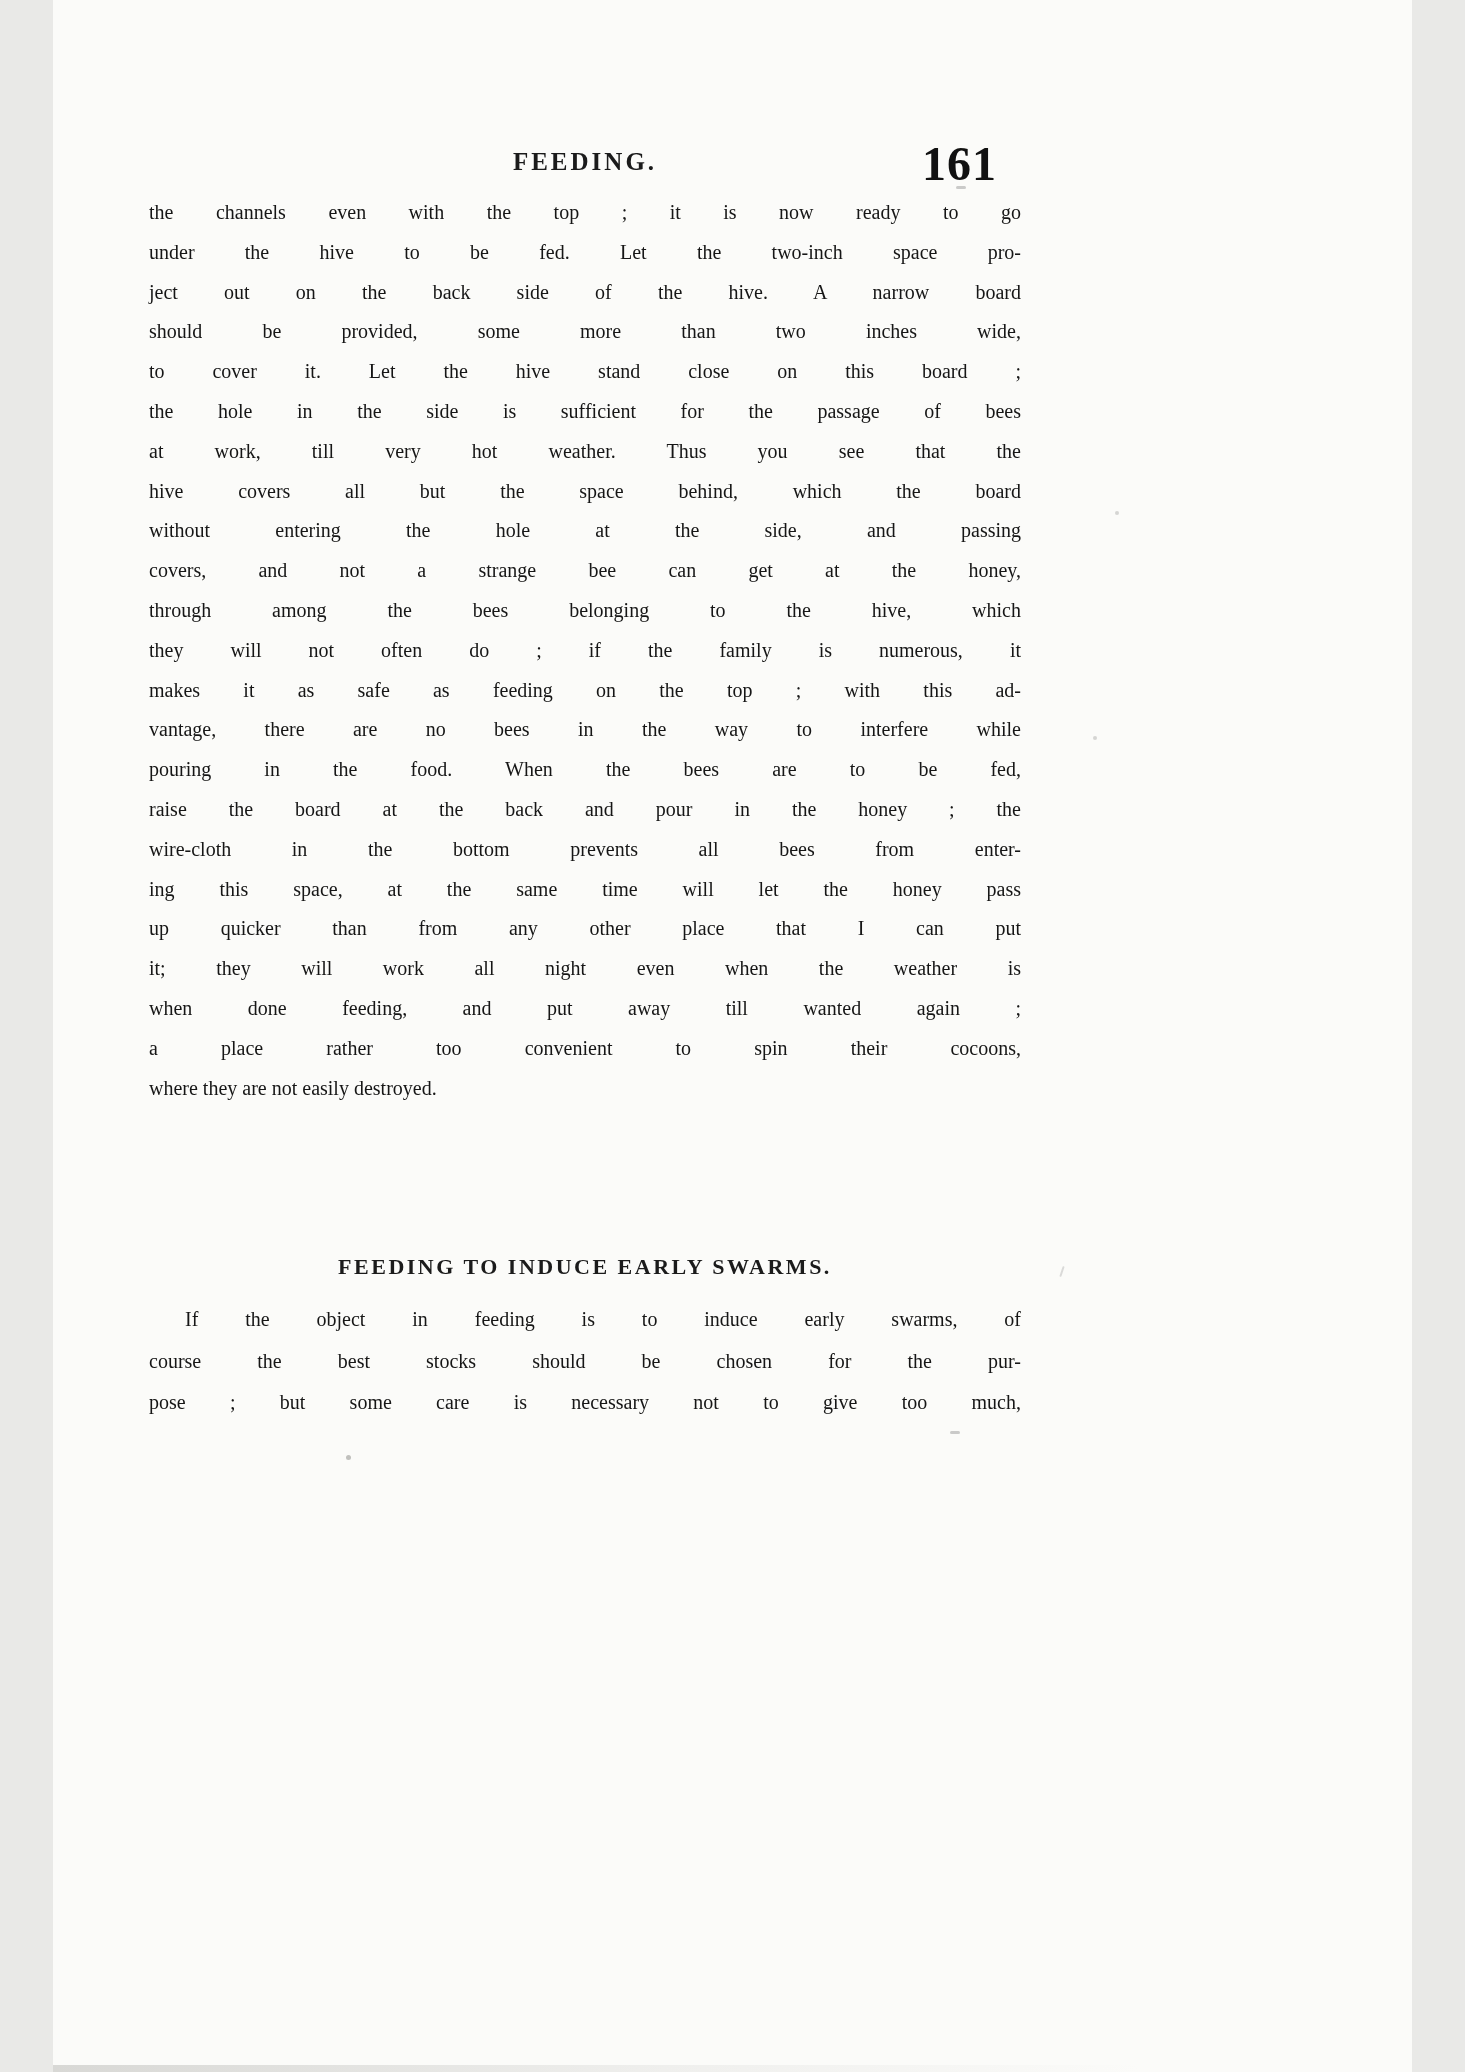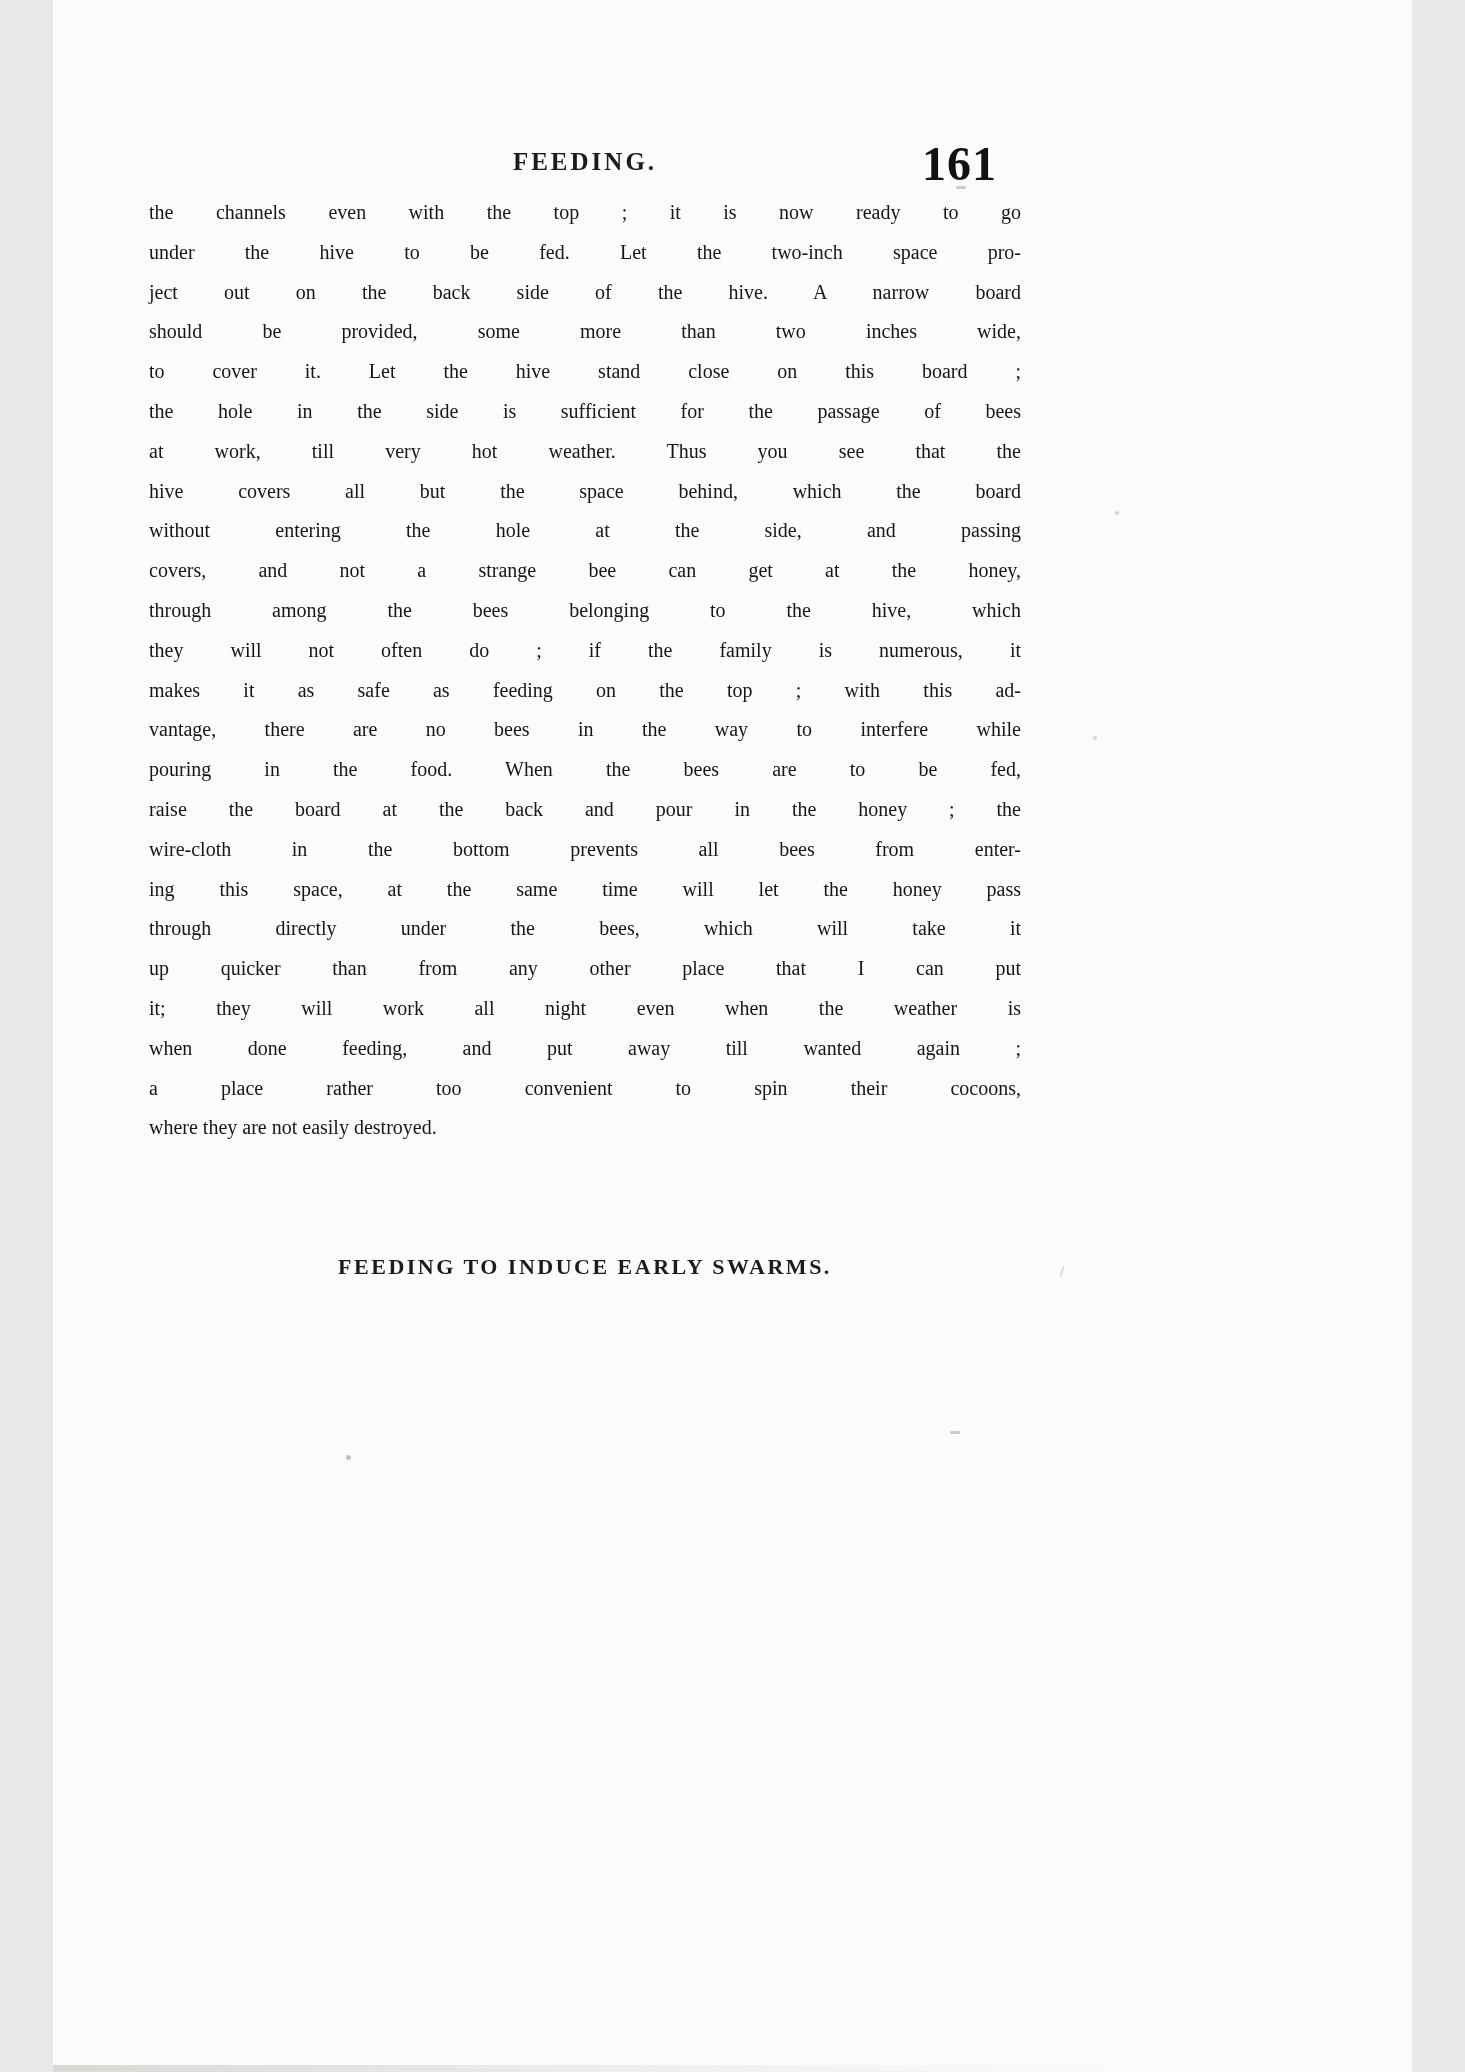--- a/index.html
+++ b/index.html
@@ -136,30 +136,34 @@
       <div class="line">without entering the hole at the side, and passing</div>
       <div class="line">covers, and not a strange bee can get at the honey,</div>
       <div class="line">through among the bees belonging to the hive, which</div>
       <div class="line">they will not often do ; if the family is numerous, it</div>
       <div class="line">makes it as safe as feeding on the top ; with this ad-</div>
       <div class="line">vantage, there are no bees in the way to interfere while</div>
       <div class="line">pouring in the food.  When the bees are to be fed,</div>
       <div class="line">raise the board at the back and pour in the honey ; the</div>
       <div class="line">wire-cloth in the bottom prevents all bees from enter-</div>
       <div class="line">ing this space, at the same time will let the honey pass</div>
-      <div class="line">through directly under the bees, which will take it</div>
       <div class="line">up quicker than from any other place that I can put</div>
       <div class="line">it; they will work all night even when the weather is</div>
       <div class="line">when done feeding, and put away till wanted again ;</div>
       <div class="line">a place rather too convenient to spin their cocoons,</div>
       <div class="line no-justify">where they are not easily destroyed.</div>
     </div>
 
   <div class="section-heading">FEEDING TO INDUCE EARLY SWARMS.</div>
 
+  <div class="body-text para-2">
+      <div class="line indent">If the object in feeding is to induce early swarms, of</div>
+      <div class="line">course the best stocks should be chosen for the pur-</div>
+      <div class="line">pose ; but some care is necessary not to give too much,</div>
+    </div>
 
   <div class="speck dot speck-1"></div>
   <div class="speck faint speck-2"></div>
   <div class="speck faint speck-3"></div>
   <div class="speck dash speck-4"></div>
   <div class="speck tick speck-5"></div>
   <div class="speck dash speck-6"></div>
 
   <div class="page-edge-bottom"></div>
 

